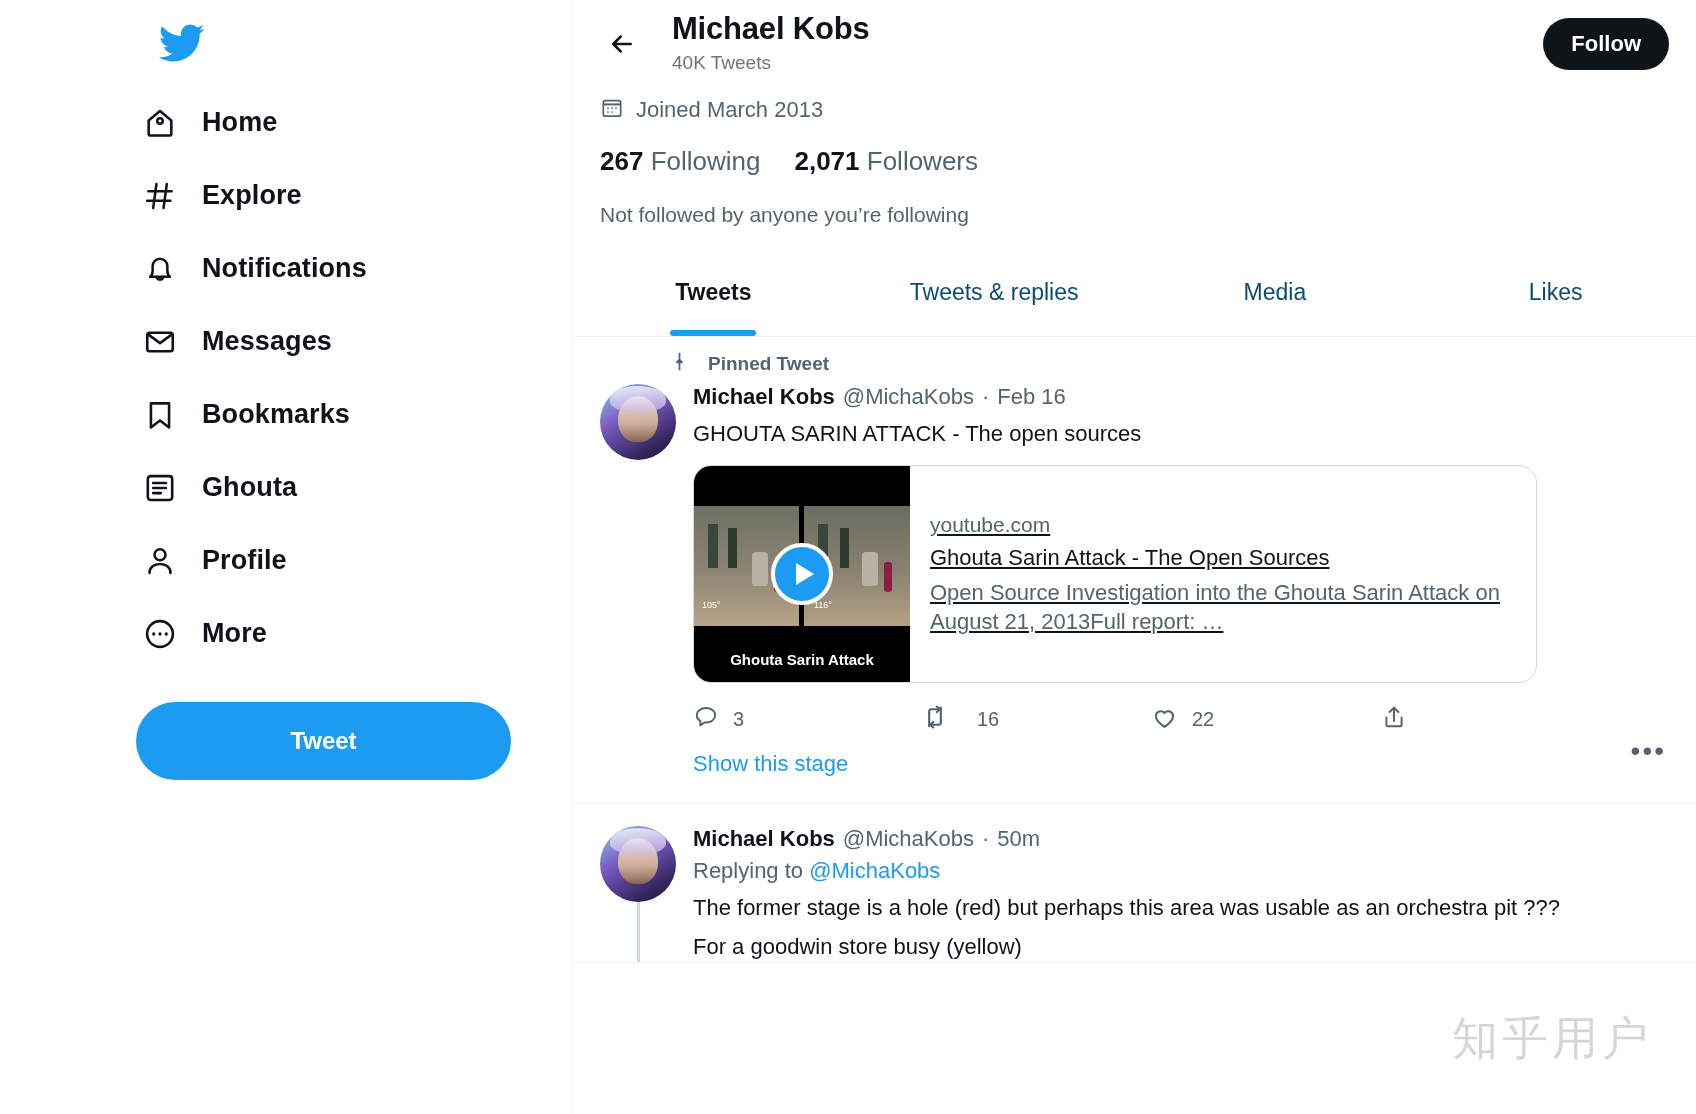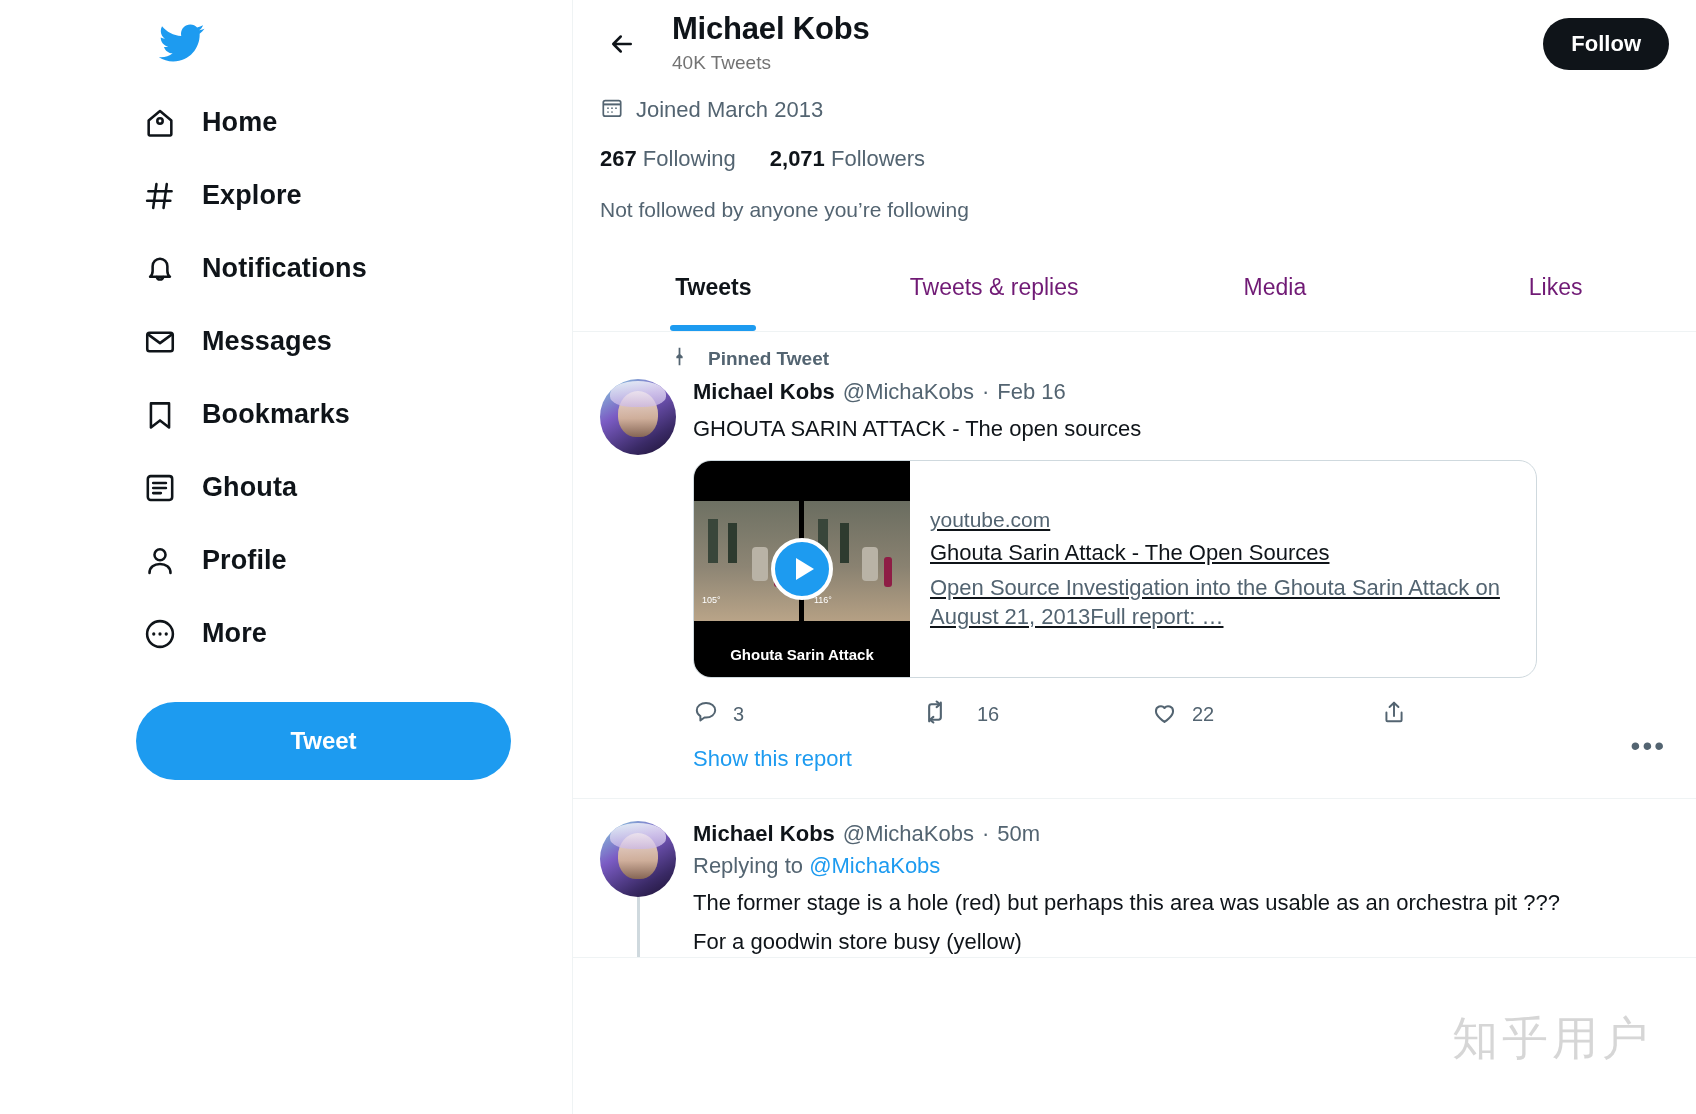--- a/index.html
+++ b/index.html
@@ -68,33 +68,33 @@
     border: none; border-radius: 40px;
     padding: 0 28px; height: 52px;
     cursor: pointer; flex-shrink: 0;
     font-family: "Liberation Sans", sans-serif;
   }
 
   .profile-meta { padding: 18px 27px 0 27px; }
   .joined-row { display: flex; align-items: center; gap: 12px; }
   .joined-text { font-size: 22px; color: #536471; }
   .counts-row { display: flex; gap: 34px; margin-top: 22px; }
-  .count-item { font-size: 22px; color: #536471; cursor: pointer; }
+  .count-item { font-size: 26px; color: #536471; cursor: pointer; }
   .count-num { color: #0f1419; font-weight: bold; }
   .not-followed { font-size: 21px; color: #536471; margin-top: 26px; }
 
   .tabs {
     display: flex; margin-top: 38px;
     border-bottom: 1px solid #eff3f4;
     height: 72px;
   }
   .tab {
     flex: 1; display: flex; flex-direction: column;
     align-items: center; justify-content: flex-start;
-    font-size: 23px; color: #701a75; cursor: pointer;
+    font-size: 23px; color: #0c4a6e; cursor: pointer;
     position: relative; padding-top: 14px;
   }
   .tab.active { color: #0f1419; font-weight: bold; }
   .tab-underline {
     position: absolute; bottom: 0;
     height: 6px; width: 86px;
     background: #1d9bf0; border-radius: 4px;
   }
 
   
@@ -425,21 +425,21 @@
               <span>
                 <svg width="26" height="26" viewBox="0 0 24 24" fill="none" stroke="#536471" stroke-width="1.8" stroke-linecap="round" stroke-linejoin="round">
                   <path d="M12 15.6V3.4"></path>
                     <path d="m7.9 7.4 4.1-4 4.1 4"></path>
                   <path d="M5 12.4v7.2a1 1 0 0 0 1 1h12a1 1 0 0 0 1-1v-7.2"></path>
                 </svg>
               </span>
             </div>
           </div>
 
-          <div class="show-thread" style="margin-left:0">Show this report</div>
+          <div class="show-thread" style="margin-left:0">Show this stage</div>
         </div>
       </div>
     </article>
 
     <article class="tweet" style="padding-top:22px">
       <div class="thread-line"></div>
       <div class="tweet-body-row">
         <div class="avatar"></div>
         <div class="tweet-main">
           <div class="tweet-head">

